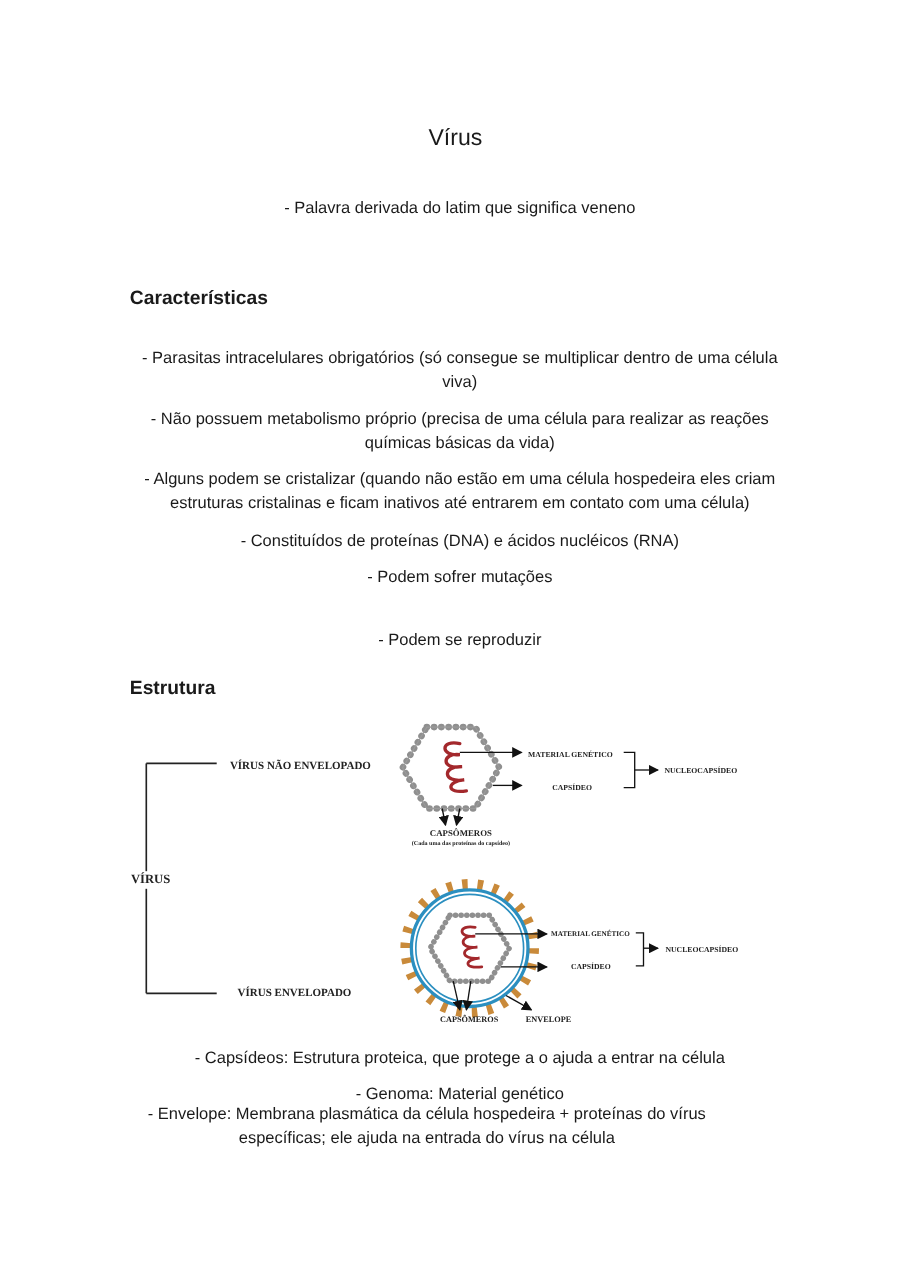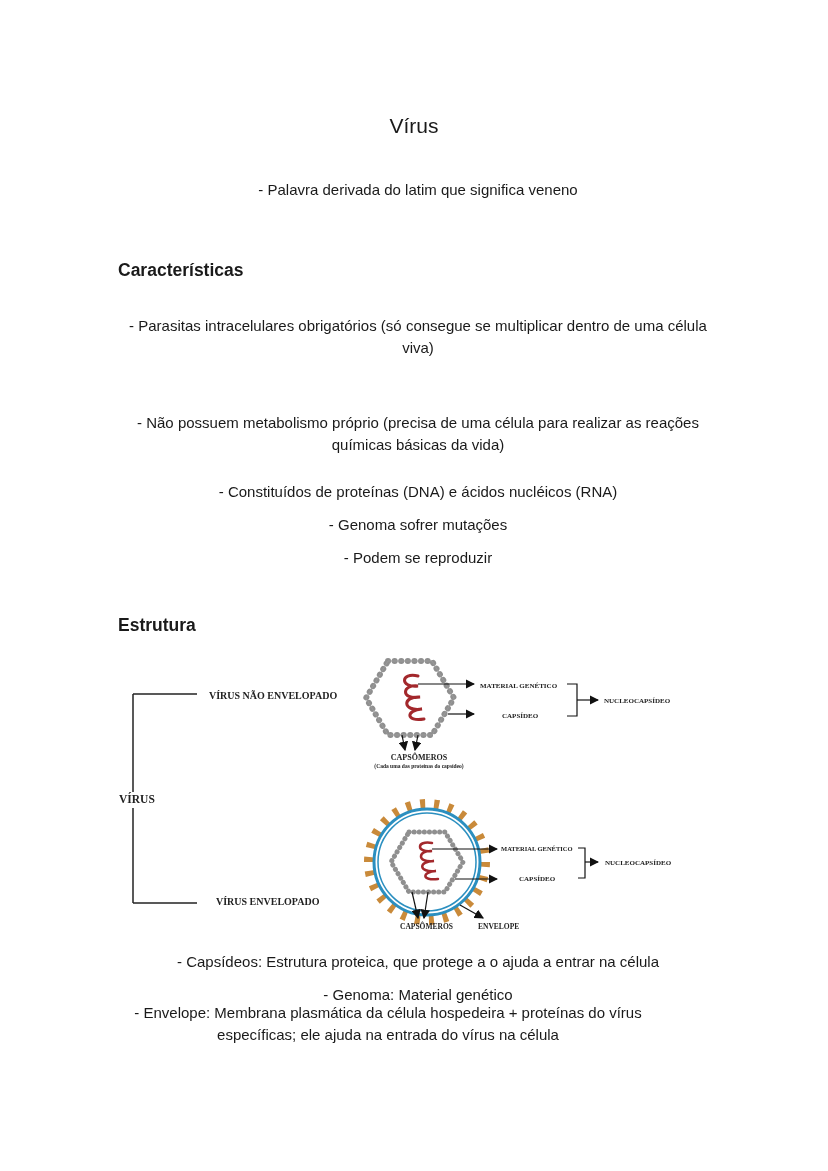--- a/index.html
+++ b/index.html
@@ -18,24 +18,25 @@
 
 <div class="page">
 
   <h1 class="title">Vírus</h1>
 
   <p class="p" style="top:179px;">- Palavra derivada do latim que significa veneno</p>
 
   <h2 class="h" style="top:260px;">Características</h2>
 
   <p class="p" style="top:315px;">- Parasitas intracelulares obrigatórios (só consegue se multiplicar dentro de uma célula viva)</p>
-  <p class="p" style="top:370px;margin-top:42px;">- Não possuem metabolismo próprio (precisa de uma célula para realizar as reações químicas básicas da vida)</p>
+  <p class="p" style="top:370px;">- Não possuem metabolismo próprio (precisa de uma célula para realizar as reações químicas básicas da vida)</p>
+  <p class="p" style="top:425px;">- Alguns podem se cristalizar (quando não estão em uma célula hospedeira eles criam estruturas cristalinas e ficam inativos até entrarem em contato com uma célula)</p>
   <p class="p" style="top:481px;">- Constituídos de proteínas (DNA) e ácidos nucléicos (RNA)</p>
-  <p class="p" style="top:514px;">- Genoma sofrer mutações</p>
-  <p class="p" style="top:547px;">- Podem se reproduzir</p>
+  <p class="p" style="top:514px;">- Podem sofrer mutações</p>
+  <p class="p" style="top:571px;">- Podem se reproduzir</p>
 
   <h2 class="h" style="top:615px;">Estrutura</h2>
 
   <svg class="diagram" viewBox="110 650 600 290" width="600" height="290" xmlns="http://www.w3.org/2000/svg">
     <defs>
       <marker id="arr" markerWidth="8" markerHeight="8" refX="7" refY="4" orient="auto">
         <path d="M0,0 L8,4 L0,8 z" fill="#111"></path>
       </marker>
       <pattern id="dots" x="0" y="0" width="7" height="7" patternUnits="userSpaceOnUse">
         <circle cx="3.5" cy="3.5" r="3" fill="#8f8f8f"></circle>

